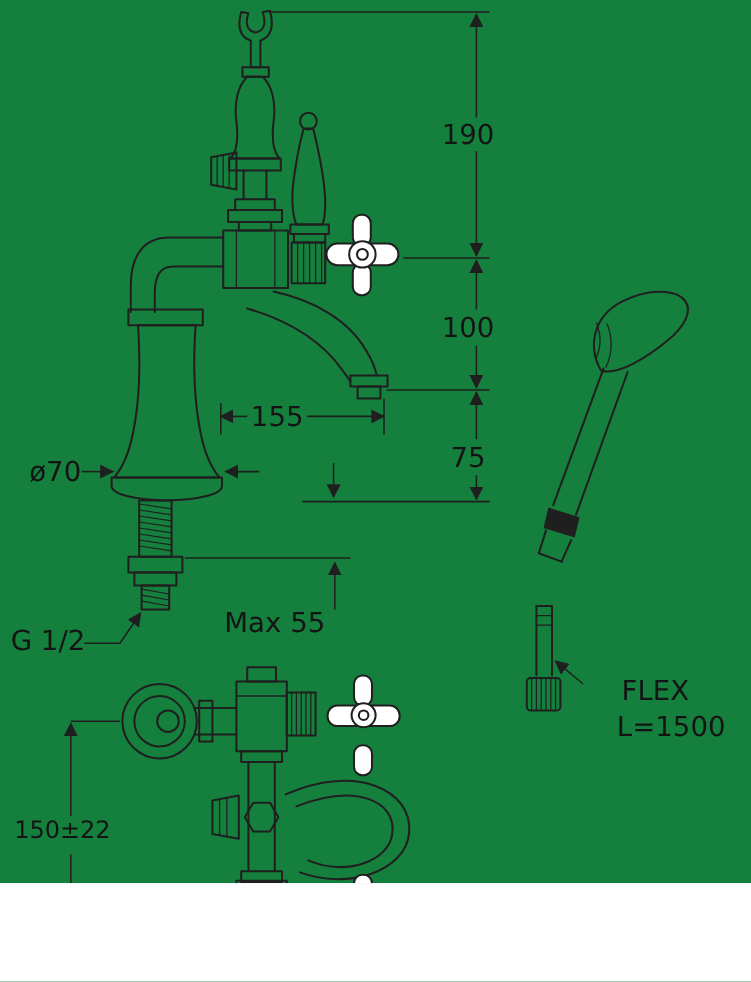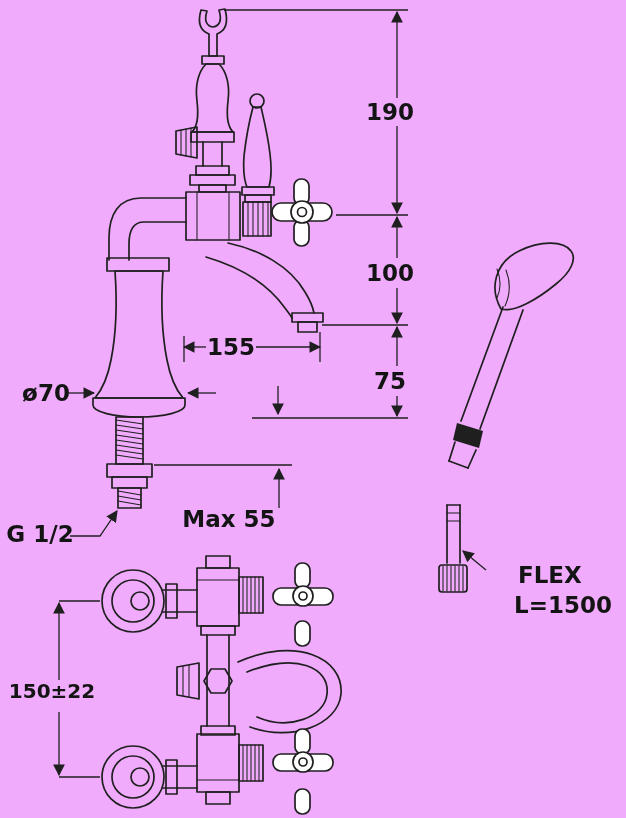--- a/index.html
+++ b/index.html
@@ -1,16 +1,16 @@
 <!DOCTYPE html>
 <html><head>
 <meta charset="utf-8">
 <style>
   html,body{margin:0;padding:0;background:#ffffff;}
-  #canvas{position:relative;width:626px;height:818px;background:#f0abfc;overflow:hidden;font-weight:bold;}
+  #canvas{position:relative;width:626px;height:736px;background:#15803d;overflow:hidden;}
   svg{display:block;}
   .ln{fill:none;stroke:#1f1f1f;stroke-width:1.7;stroke-linecap:round;stroke-linejoin:round;}
   .thin{fill:none;stroke:#1f1f1f;stroke-width:1.05;stroke-linecap:round;}
   .dim{fill:none;stroke:#1f1f1f;stroke-width:1.3;stroke-linecap:butt;}
   .fillw{fill:#ffffff;}
   .filled{fill:#1f1f1f;stroke:none;}
   text{font-family:"DejaVu Sans","Liberation Sans",sans-serif;font-size:23px;fill:#141414;}
   text.small{font-size:20px;}
 </style>
 </head>

